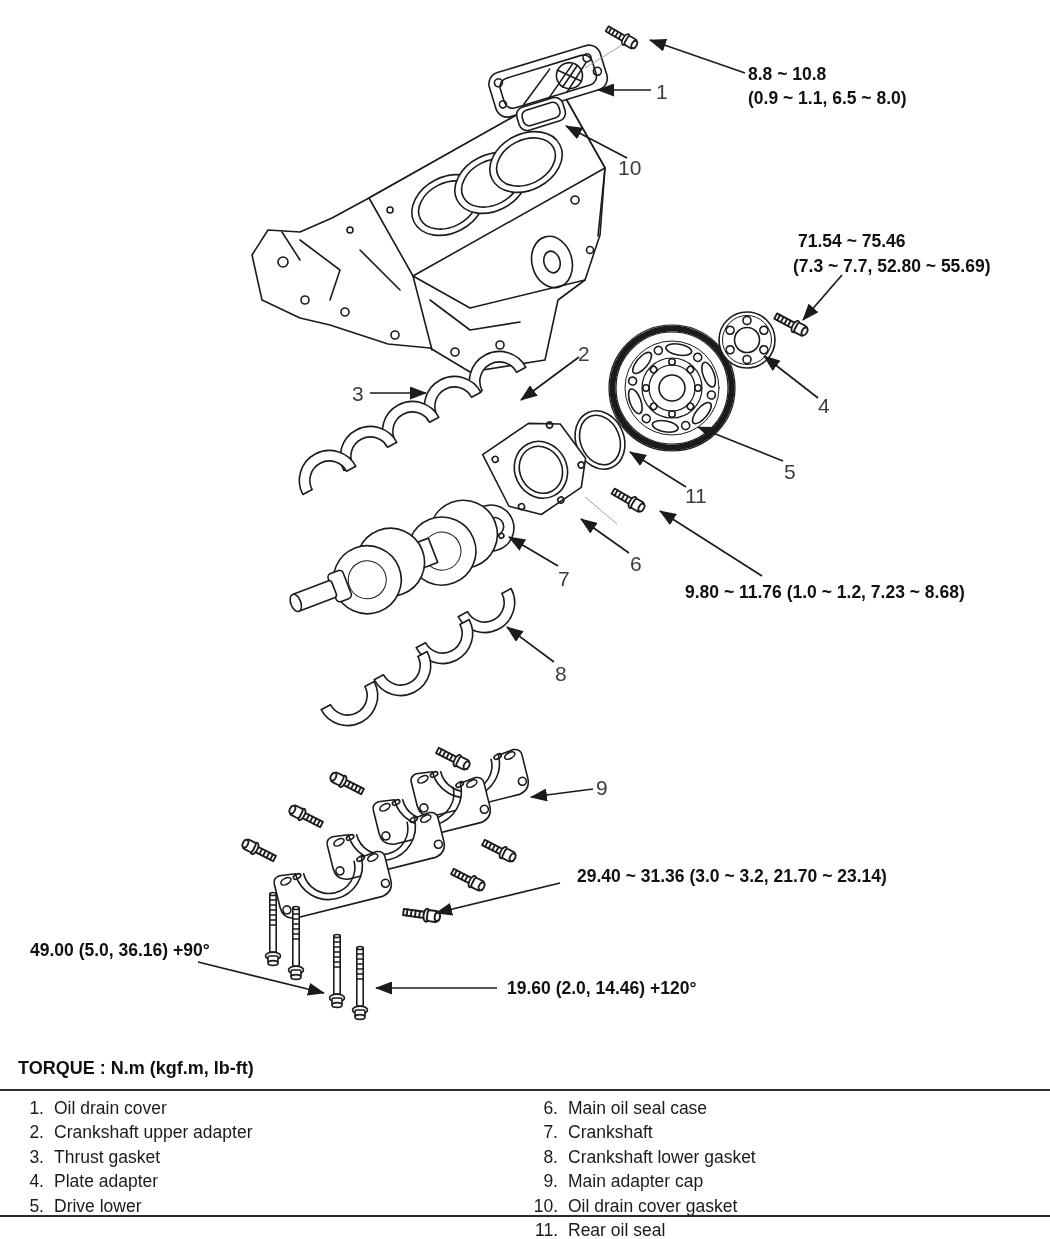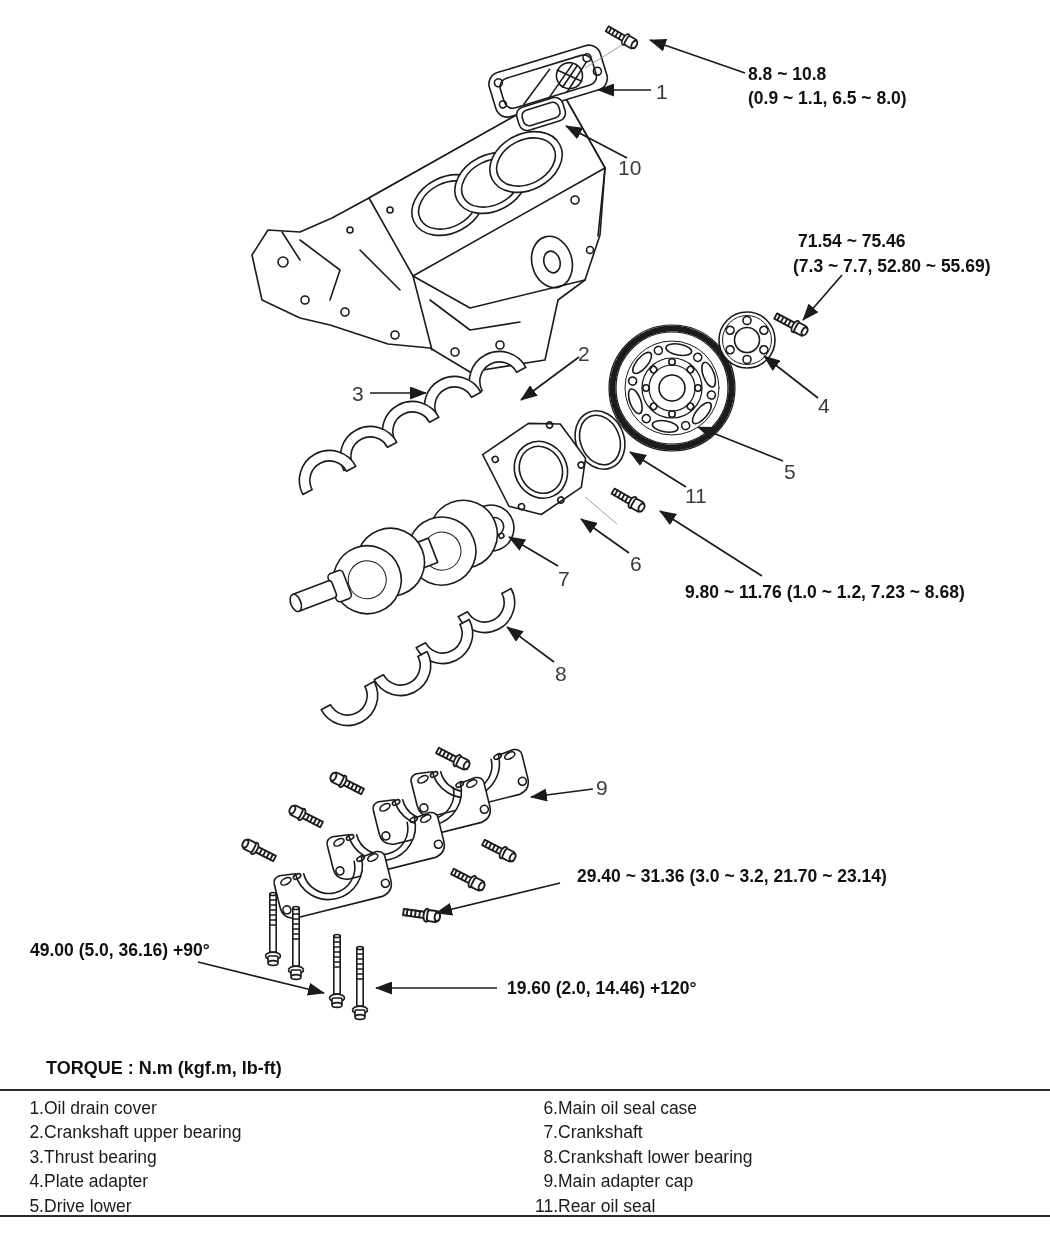--- a/index.html
+++ b/index.html
@@ -1,31 +1,31 @@
 <!DOCTYPE html>
 <html><head>
 <meta charset="utf-8">
 <style>
   html,body{margin:0;padding:0;background:#fff;}
   #page{position:relative;width:1050px;height:1239px;background:#fff;overflow:hidden;
         font-family:"Liberation Sans", sans-serif;color:#111;}
   #art{position:absolute;left:0;top:0;}
   .torque-text{font-family:"Liberation Sans",sans-serif;font-weight:bold;font-size:17.5px;fill:#111;}
   .callout-num{font-family:"Liberation Sans",sans-serif;font-size:21px;fill:#3c3c3c;}
-  .legend-header{position:absolute;left:18px;top:1058px;font-size:18px;font-weight:bold;margin-left:28px;}
+  .legend-header{position:absolute;left:18px;top:1058px;font-size:18px;font-weight:bold;}
   .rule{position:absolute;left:0;width:1050px;border-top:2px solid #2b2b2b;height:0;}
   .rule-top{top:1089px;}
   .rule-bottom{top:1215px;}
   .legend-col{position:absolute;top:1096px;}
   .legend-col.left{left:10px;width:500px;}
   .legend-col.right{left:524px;width:520px;}
   .legend-col ul{list-style:none;margin:0;padding:0;}
   .legend-row{display:flex;align-items:baseline;font-size:17.5px;line-height:24.4px;color:#1b1b1b;}
   .legend-row .num{width:34px;text-align:right;flex:none;}
-  .legend-row .lbl{}
+  .legend-row .lbl{margin-left:10px;}
 </style>
 </head>
 <body>
 
 <div id="page">
 
   <svg id="art" width="1050" height="1050" viewBox="0 0 1050 1050">
     <defs>
       <marker id="arr" markerUnits="userSpaceOnUse" markerWidth="17" markerHeight="13" refX="16" refY="6.5" orient="auto">
         <path d="M0,0 L17,6.5 L0,13 Z" fill="#1b1b1b"></path>
@@ -290,25 +290,25 @@
   <div class="rule rule-top"></div>
 
   <div class="legend-col left">
     <ul>
       <li class="legend-row">
         <span class="num">1.</span>
         <span class="lbl">Oil drain cover</span>
         </li>
       <li class="legend-row">
         <span class="num">2.</span>
-        <span class="lbl">Crankshaft upper bearing</span>
+        <span class="lbl">Crankshaft upper adapter</span>
         </li>
       <li class="legend-row">
         <span class="num">3.</span>
-        <span class="lbl">Thrust bearing</span>
+        <span class="lbl">Thrust gasket</span>
         </li>
       <li class="legend-row">
         <span class="num">4.</span>
         <span class="lbl">Plate adapter</span>
         </li>
       <li class="legend-row">
         <span class="num">5.</span>
         <span class="lbl">Drive lower</span>
         </li>
     </ul>
@@ -319,27 +319,31 @@
       <li class="legend-row">
         <span class="num">6.</span>
         <span class="lbl">Main oil seal case</span>
         </li>
       <li class="legend-row">
         <span class="num">7.</span>
         <span class="lbl">Crankshaft</span>
         </li>
       <li class="legend-row">
         <span class="num">8.</span>
-        <span class="lbl">Crankshaft lower bearing</span>
+        <span class="lbl">Crankshaft lower gasket</span>
         </li>
       <li class="legend-row">
         <span class="num">9.</span>
         <span class="lbl">Main adapter cap</span>
         </li>
       <li class="legend-row">
+        <span class="num">10.</span>
+        <span class="lbl">Oil drain cover gasket</span>
+        </li>
+      <li class="legend-row">
         <span class="num">11.</span>
         <span class="lbl">Rear oil seal</span>
         </li>
     </ul>
   </div>
 
   <div class="rule rule-bottom"></div>
 </div>
 
 </body></html>

